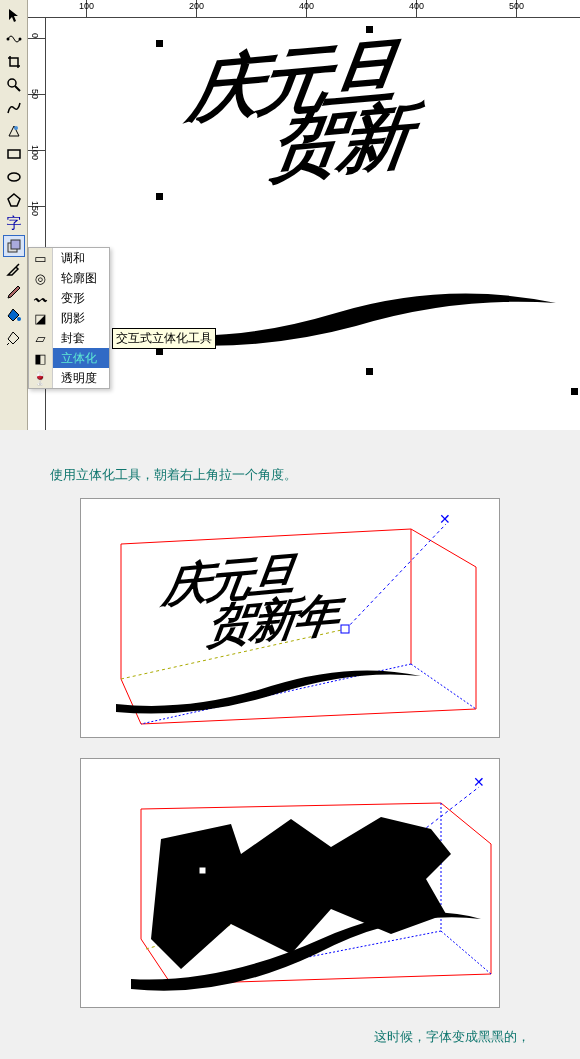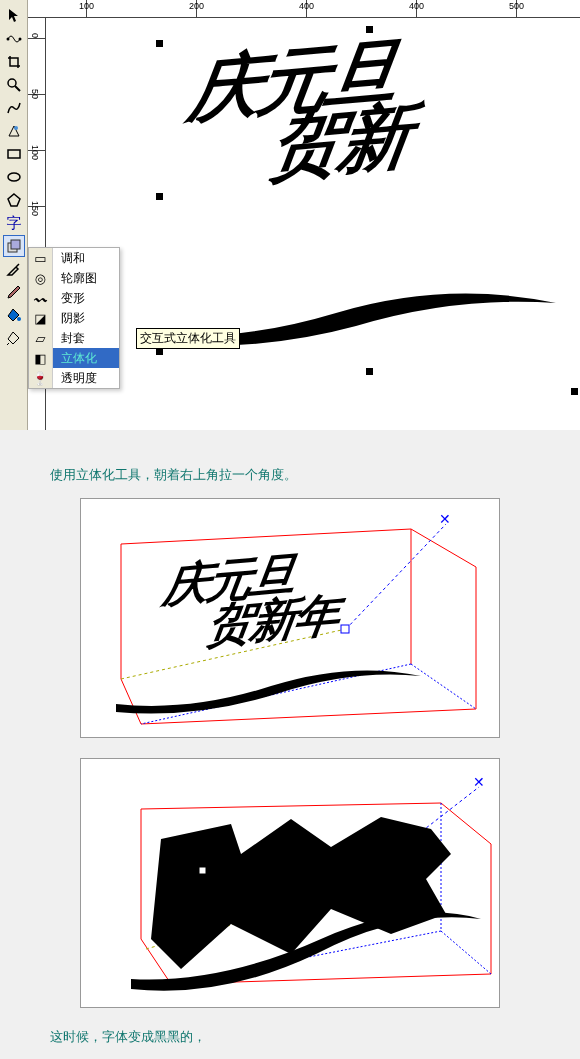--- a/index.html
+++ b/index.html
@@ -25,24 +25,24 @@
 .canvas-area { position: absolute; left: 46px; top: 18px; right: 0; bottom: 0; background: #fff; }
 .canvas-text { position: absolute; left: 140px; top: 30px; font-size: 72px; font-weight: 900; font-style: italic; color: #000; transform: skew(-8deg, -5deg); line-height: 0.9; font-family: "SimHei", sans-serif; letter-spacing: -4px; }
 .canvas-text .line2 { margin-left: 90px; }
 .swoosh { position: absolute; left: 110px; top: 270px; width: 400px; height: 60px; }
 .sel-handle { position: absolute; width: 7px; height: 7px; background: #000; }
 
 
 .flyout { position: absolute; left: 28px; top: 247px; display: flex; background: #fff; border: 1px solid #b0b0b0; box-shadow: 2px 2px 4px rgba(0,0,0,0.2); }
 .flyout-iconcol { width: 24px; background: #ece9d8; border-right: 1px solid #ccc; }
 .flyout-iconcol .fi { height: 20px; display: flex; align-items: center; justify-content: center; font-size: 13px; }
-.flyout-items { width: 66px; }
+.flyout-items { width: 56px; }
 .flyout-item { height: 20px; line-height: 20px; padding: 0 8px; font-size: 12px; cursor: pointer; }
 .flyout-item.highlighted { background: #316ac5; color: #5eead4; }
-.tooltip-box { position: absolute; left: 136px; top: 328px; background: #ffffe1; border: 1px solid #000; padding: 1px 3px; font-size: 12px; white-space: nowrap; }
+.tooltip-box { position: absolute; left: 112px; top: 328px; background: #ffffe1; border: 1px solid #000; padding: 1px 3px; font-size: 12px; white-space: nowrap; }
 
 
 .tutorial { background: #f0f0f0; padding: 20px 0 40px; }
 .tutorial-text { font-size: 13px; color: #0f766e; margin: 16px 50px 14px; }
 .figure { width: 420px; margin: 0 auto 20px; background: #fff; border: 1px solid #999; padding: 30px 20px; position: relative; height: 240px; }
 .figure svg { position: absolute; left: 0; top: 0; }
 .fig-text { position: absolute; font-weight: 900; font-style: italic; color: #000; font-family: "SimHei", sans-serif; }
 </style>
 </head>
 <body>
@@ -242,14 +242,14 @@
       <line x1="260" y1="135" x2="398" y2="28" stroke="#00f" stroke-dasharray="3,3"></line>
       <text x="392" y="28" font-size="14" fill="#00f">✕</text>
       <rect x="256" y="131" width="8" height="8" fill="#fff" stroke="#00f"></rect>
 
       <path d="M70 180 L80 80 L150 65 L160 95 L210 60 L250 88 L300 58 L350 70 L370 95 L345 120 L365 155 L310 175 L250 150 L210 195 L150 165 L100 210 Z" fill="#000"></path>
       <path d="M50 220 Q 140 225 240 180 Q 330 140 400 160 Q 320 150 235 195 Q 140 240 50 230 Z" fill="#000"></path>
       <rect x="118" y="108" width="7" height="7" fill="#fff" stroke="#000"></rect>
     </svg>
   </div>
 
-  <p class="tutorial-text" style="text-align:left;">这时候，字体变成黑黑的，</p>
+  <p class="tutorial-text" style="text-align:right;">这时候，字体变成黑黑的，</p>
 </div>
 
 </body></html>

